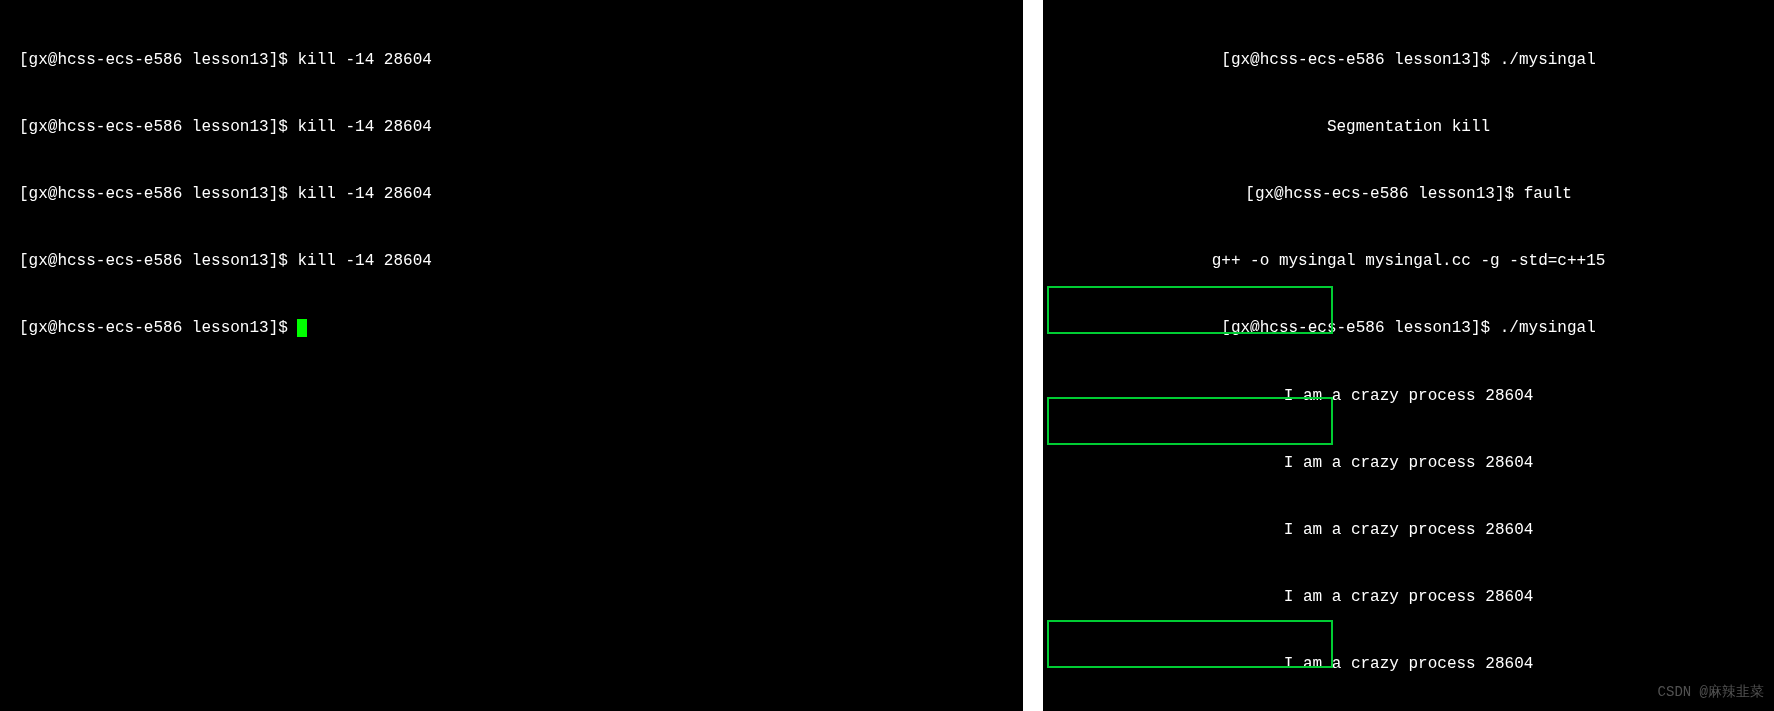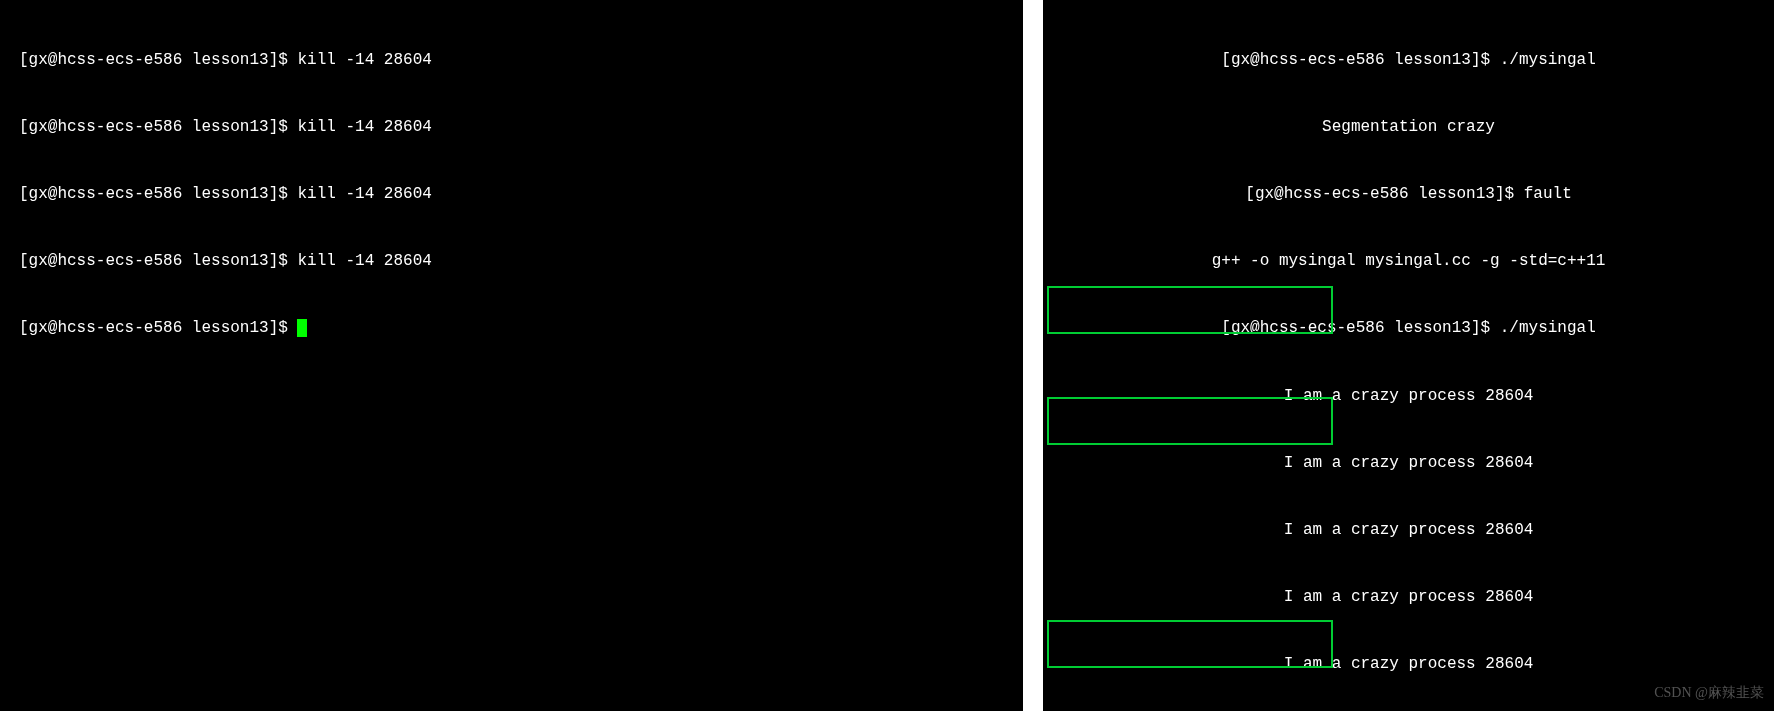--- a/index.html
+++ b/index.html
@@ -53,41 +53,41 @@
       pointer-events: none;
     }
     .box1 { left: 4px; top: 286px; width: 286px; height: 48px; }
     .box2 { left: 4px; top: 397px; width: 286px; height: 48px; }
     .box3 { left: 4px; top: 620px; width: 286px; height: 48px; }
     .watermark {
       position: absolute;
       right: 10px;
       bottom: 8px;
       color: #888888;
-      font-family: Liberation Serif, serif;
+      font-family: Liberation Mono, monospace;
       font-size: 14px;
       opacity: 0.6;
     }
   </style>
 </head>
 <body>
 
 <div class="terminal terminal-left">
   <span class="line"><span>[gx@hcss-ecs-e586 lesson13]$ </span><span>kill -14 28604</span></span>
   <span class="line"><span>[gx@hcss-ecs-e586 lesson13]$ </span><span>kill -14 28604</span></span>
   <span class="line"><span>[gx@hcss-ecs-e586 lesson13]$ </span><span>kill -14 28604</span></span>
   <span class="line"><span>[gx@hcss-ecs-e586 lesson13]$ </span><span>kill -14 28604</span></span>
   <span class="line"><span>[gx@hcss-ecs-e586 lesson13]$ </span><span class="cursor"></span></span>
 </div>
 
 <div class="terminal terminal-right">
   <span class="line"><span>[gx@hcss-ecs-e586 lesson13]$ </span><span>./mysingal</span></span>
-  <span class="line">Segmentation crazy</span>
+  <span class="line">Segmentation kill</span>
   <span class="line"><span>[gx@hcss-ecs-e586 lesson13]$ </span><span>fault</span></span>
-  <span class="line">g++ -o mysingal mysingal.cc -g -std=c++11</span>
+  <span class="line">g++ -o mysingal mysingal.cc -g -std=c++15</span>
   <span class="line"><span>[gx@hcss-ecs-e586 lesson13]$ </span><span>./mysingal</span></span>
   <span class="line">I am a crazy process 28604</span>
   <span class="line">I am a crazy process 28604</span>
   <span class="line">I am a crazy process 28604</span>
   <span class="line">I am a crazy process 28604</span>
   <span class="line">I am a crazy process 28604</span>
   
   
   
   

